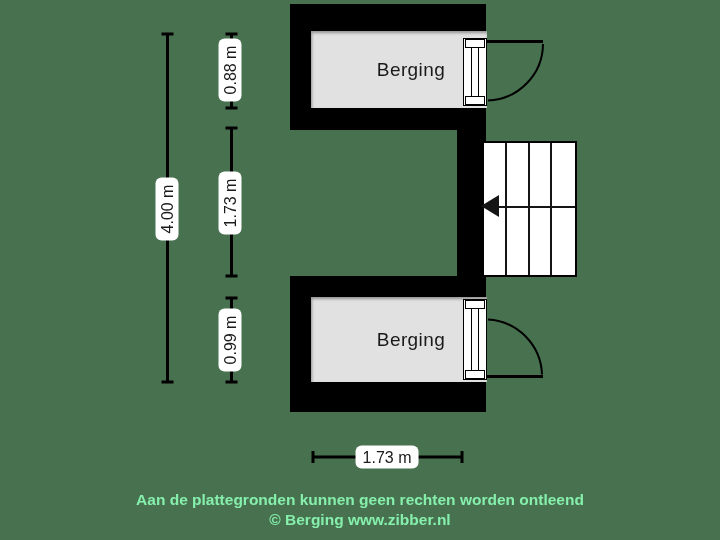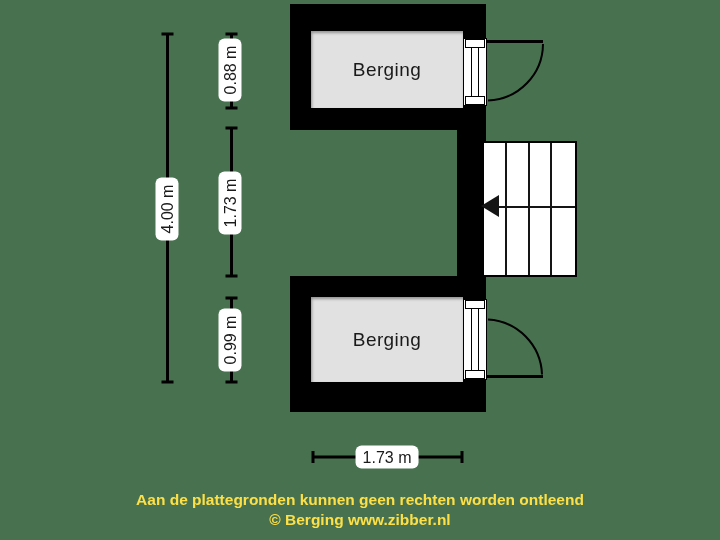--- a/index.html
+++ b/index.html
@@ -10,21 +10,21 @@
   }
   .stage{
     position:relative;width:720px;height:540px;
     background:#47714F;
   }
   
   .wall{position:absolute;background:#000;z-index:1;}
   .room-interior{
     position:absolute;background:#E1E1E1;z-index:2;
     box-shadow:inset 1px 2px 3px rgba(0,0,0,.35);
-    display:flex;align-items:center;justify-content:center;
+    display:flex;align-items:center;justify-content:center;padding-left:24px;
   }
   .room-label{
     font-size:19px;color:#1a1a1a;letter-spacing:.4px;
   }
   
   .stairs{
     position:absolute;left:482px;top:141px;width:95px;height:136px;
     background:#fff;border:2px solid #000;box-sizing:border-box;z-index:2;
   }
   .stair-divider{position:absolute;top:0;bottom:0;width:2px;background:#151515;}
@@ -55,21 +55,21 @@
   
   .dim-label{
     position:absolute;z-index:6;background:#fff;color:#1a1a1a;
     font-size:16px;line-height:19px;padding:2px 7px;border-radius:6px;
     white-space:nowrap;transform:translate(-50%,-50%);
   }
   .dim-label.rot{transform:translate(-50%,-50%) rotate(-90deg);}
   
   .footer{
     position:absolute;left:0;right:0;top:490px;z-index:6;
-    text-align:center;color:#fde047;font-weight:bold;
+    text-align:center;color:#86efac;font-weight:bold;
     font-size:15.5px;line-height:20px;
   }
 </style>
 </head>
 <body>
 
 <div class="stage">
 
   <div class="wall" style="left:290px;top:4px;width:196px;height:126px;"></div>
   <div class="wall" style="left:290px;top:276px;width:196px;height:136px;"></div>

